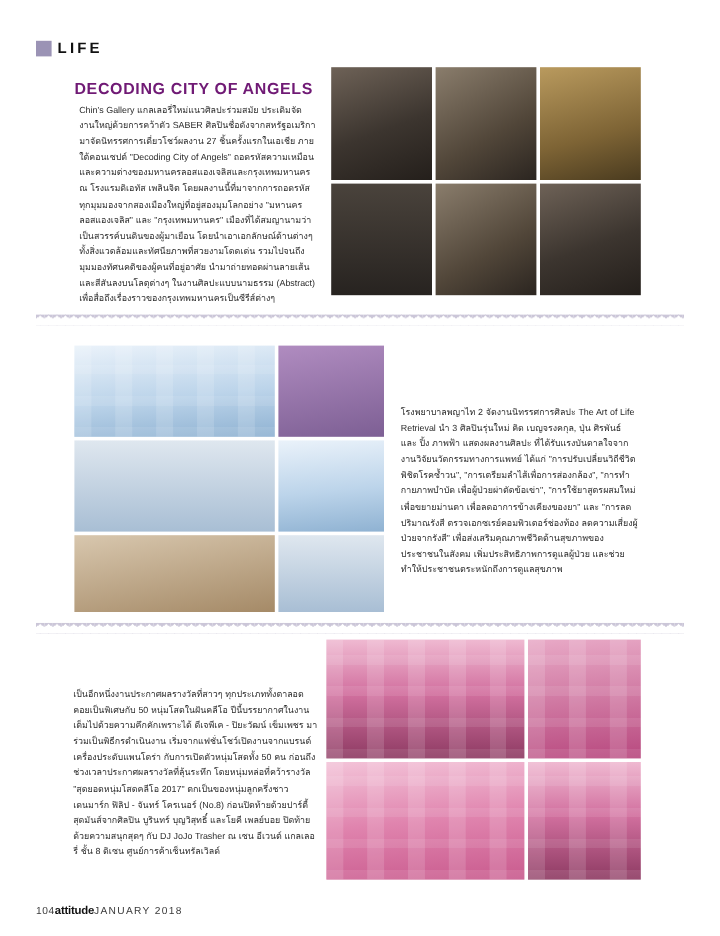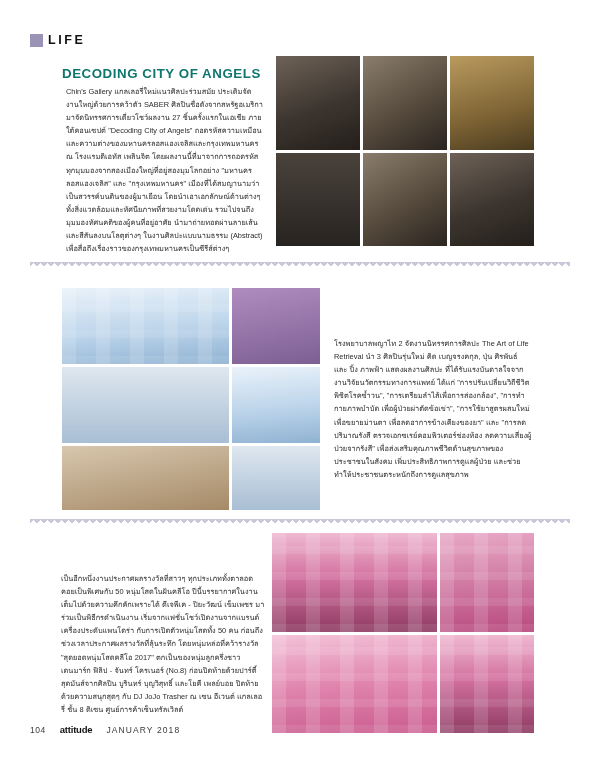--- a/index.html
+++ b/index.html
@@ -39,21 +39,21 @@
   }
 
   
   .article {
     position: absolute;
   }
   .headline {
     font-size: 13.3px;
     font-weight: bold;
     letter-spacing: 0.55px;
-    color: #0f766e;
+    color: #701a75;
     margin: 0 0 4px 0;
   }
   .body-text {
     font-size: 7.4px;
     line-height: 13.1px;
     color: #2a2a2a;
     margin: 4px;
     text-align: left;
     word-spacing: 0.2px;
   }
@@ -161,24 +161,23 @@
     background-position: 0 0, 0 0;
     opacity: .95;
   }
   #divider-one   { top: 262px; }
   #divider-two   { top: 519px; }
 
   
   .page-footer {
     position: absolute;
     left: 30px;
-    top: 724px;
+    top: 754px;
     display: flex;
     align-items: baseline;
-    gap: 14px;
   }
   .folio {
     font-size: 8.5px;
     color: #3a3a3a;
     letter-spacing: .5px;
   }
   .masthead {
     font-size: 9.5px;
     font-weight: bold;
     color: #111;

